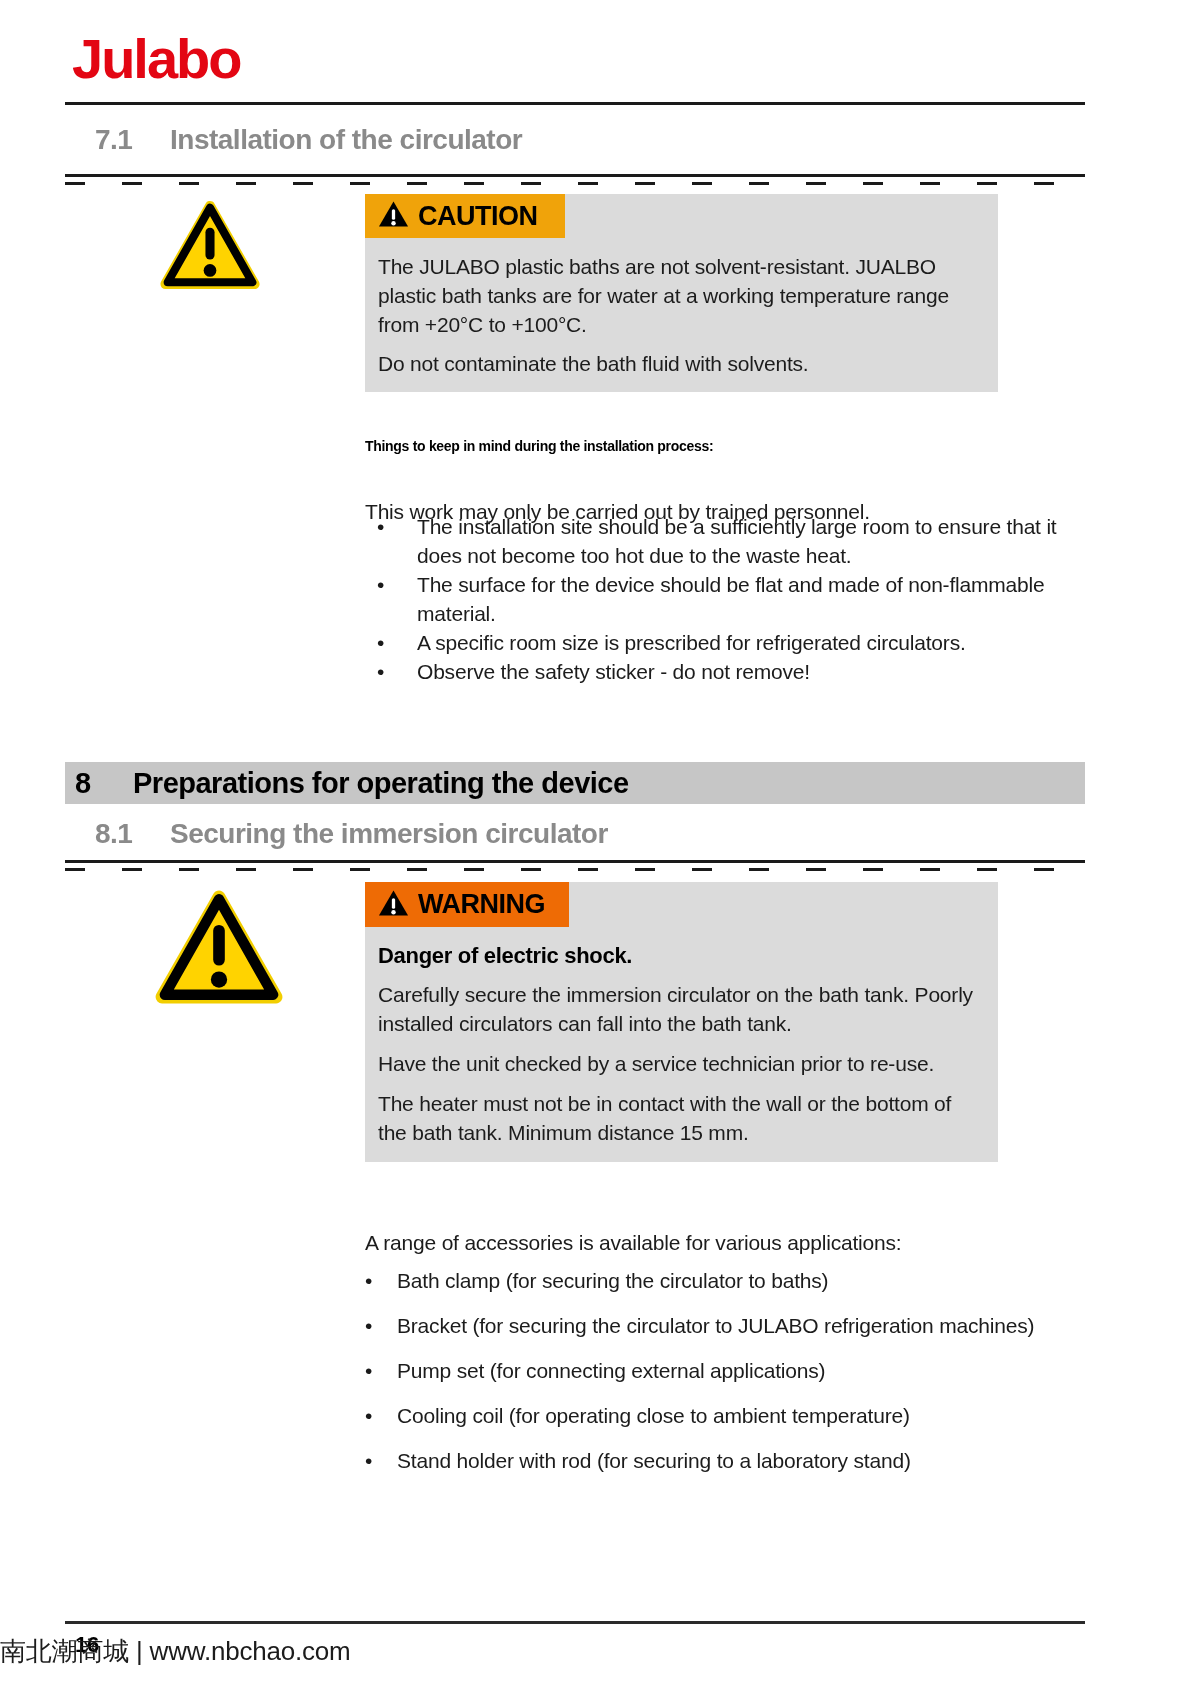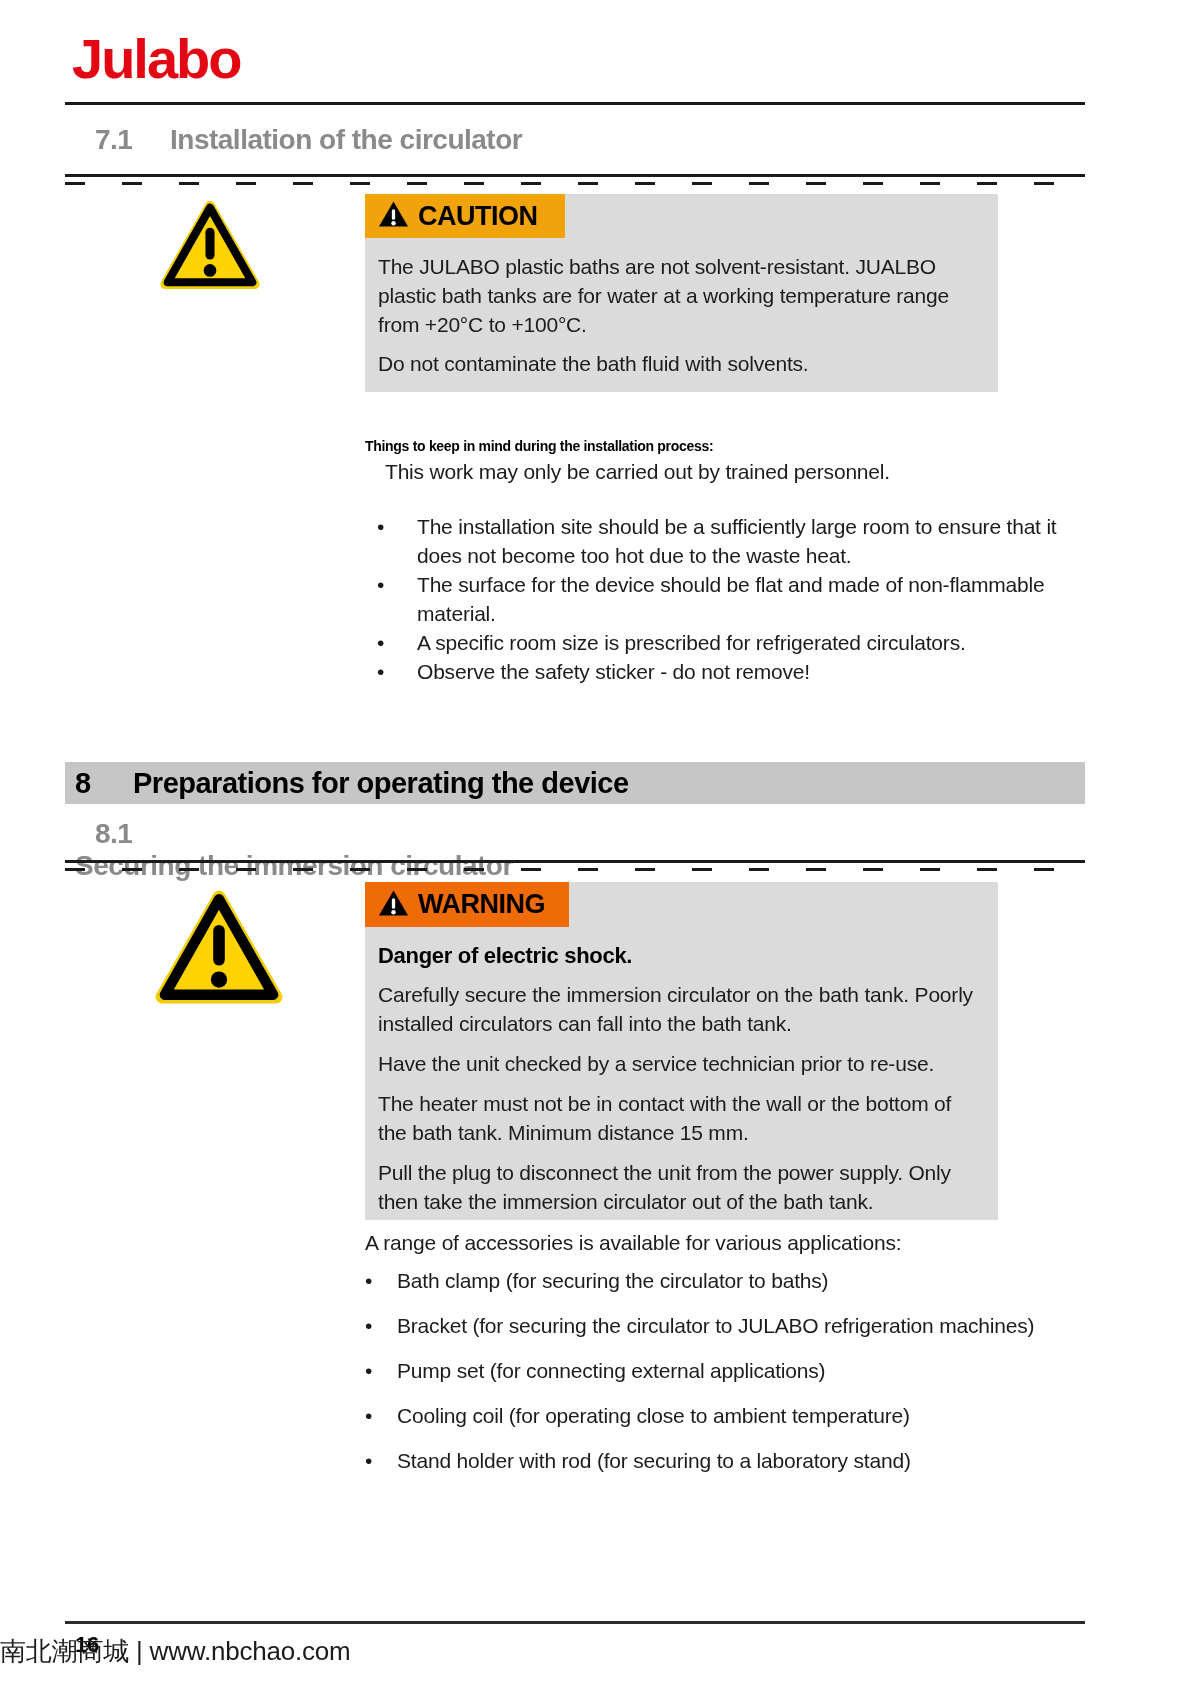--- a/index.html
+++ b/index.html
@@ -94,21 +94,21 @@
       </span>
       <span class="lbl">CAUTION</span>
     </div>
     <div class="alert-body">
       <div class="para">The JULABO plastic baths are not solvent-resistant. JUALBO plastic bath tanks are for water at a working temperature range from +20°C to +100°C.</div>
       <div class="para">Do not contaminate the bath fluid with solvents.</div>
     </div>
   </div>
 
   <div class="txt-block bold-lead" style="top:438px;">Things to keep in mind during the installation process:</div>
-  <div class="txt-block body-txt" style="top:457px;margin-left:20px;">This work may only be carried out by trained personnel.</div>
+  <div class="txt-block body-txt" style="top:497px;">This work may only be carried out by trained personnel.</div>
 
   <div class="blist list-installation" style="top:512px;">
     <div class="item">
       <span class="dot">•</span>
       <span class="itxt">The installation site should be a sufficiently large room to ensure that it does not become too hot due to the waste heat.</span>
     </div>
     <div class="item">
       <span class="dot">•</span>
       <span class="itxt">The surface for the device should be flat and made of non-flammable material.</span>
     </div>
@@ -120,21 +120,21 @@
       <span class="dot">•</span>
       <span class="itxt">Observe the safety sticker - do not remove!</span>
     </div>
   </div>
 
   <div class="chapter-bar">
     <span class="num">8</span>
     <span>Preparations for operating the device</span>
   </div>
 
-  <div class="h-sub" style="top:818px;flex-direction:column;">
+  <div class="h-sub" style="top:818px;">
     <span class="num">8.1</span>
     <span>Securing the immersion circulator</span>
   </div>
   <div class="rule" style="top:860px;"></div>
   <div class="rule-dashes" style="top:868px;"></div>
 
   <div class="warn-triangle" style="left:155px; top:888px;">
     <svg width="128" height="118" viewBox="0 0 110 100">
       <path d="M55 7 L104 93 H6 Z" fill="#ffd300" stroke="#f2ce00" stroke-width="11" stroke-linejoin="round"></path>
       <path d="M55 9 L101.5 91 H8.5 Z" fill="#ffd300" stroke="#000" stroke-width="9" stroke-linejoin="round"></path>
@@ -152,21 +152,20 @@
           <circle cx="16" cy="23.5" r="2.3" fill="#fff"></circle>
         </svg>
       </span>
       <span class="lbl">WARNING</span>
     </div>
     <div class="alert-body" style="padding-top:16px;">
       <div class="alert-title">Danger of electric shock.</div>
       <div class="para" style="margin-bottom:11px;">Carefully secure the immersion circulator on the bath tank. Poorly installed circulators can fall into the bath tank.</div>
       <div class="para" style="margin-bottom:11px;">Have the unit checked by a service technician prior to re-use.</div>
       <div class="para" style="margin-bottom:11px;">The heater must not be in contact with the wall or the bottom of the bath tank. Minimum distance 15 mm.</div>
-      <div class="para" style="margin-bottom:0;">Pull the plug to disconnect the unit from the power supply. Only then take the immersion circulator out of the bath tank.</div>
     </div>
   </div>
 
   <div class="txt-block body-txt" style="top:1228px;">A range of accessories is available for various applications:</div>
 
   <div class="blist list-accessories" style="top:1266px;">
     <div class="item">
       <span class="dot">•</span>
       <span class="itxt">Bath clamp (for securing the circulator to baths)</span>
     </div>

